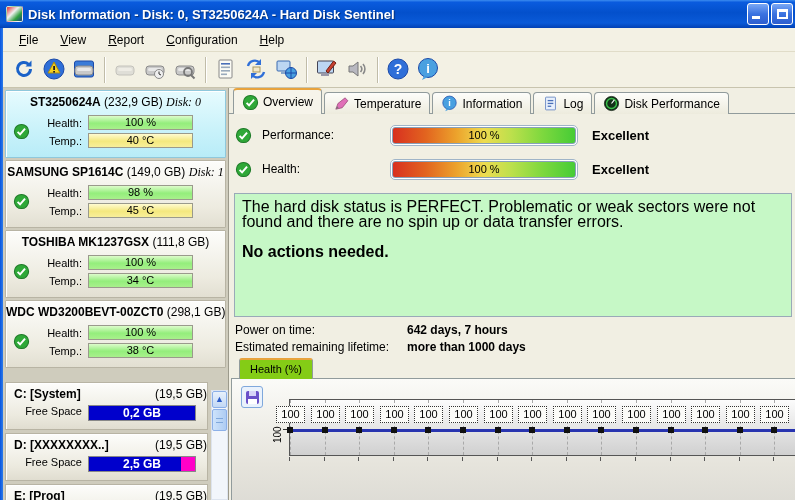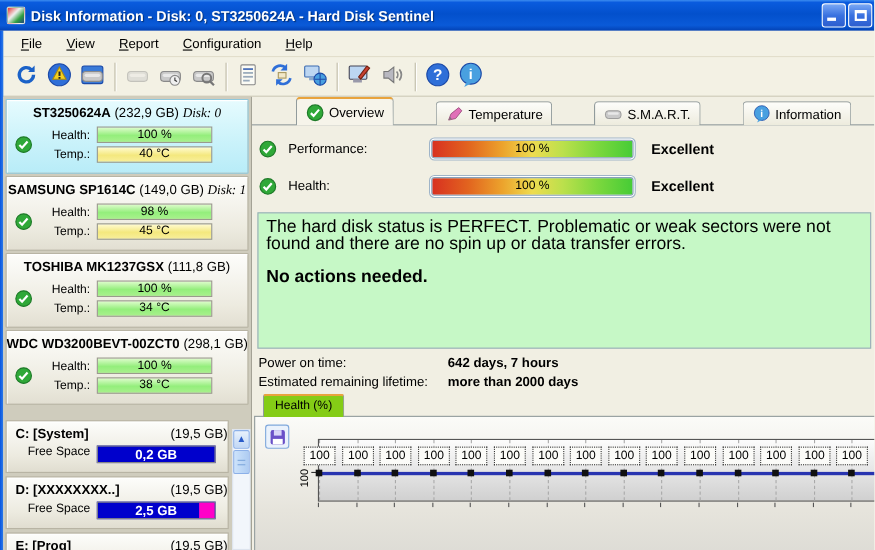--- a/index.html
+++ b/index.html
@@ -73,21 +73,21 @@
   .sthumb { height:22px; margin-top:1px; background:linear-gradient(90deg,#CDE3FB,#AECCF2); border:1px solid #8CB0E8; border-radius:2px;
     display:flex; align-items:center; justify-content:center; }
   .sthumb i { display:block; width:7px; height:5px; border-top:1px solid #7FA8DC; border-bottom:1px solid #7FA8DC; }
 
   
   .main { position:absolute; left:228px; top:88px; right:0; bottom:0; background:#F1EFE3; border-left:1px solid #9C9A8C; }
   .tabsbar { position:relative; height:26px; padding-left:4px; display:flex; align-items:flex-end; gap:2px; }
   .tabsbar::after { content:""; position:absolute; left:0; right:0; bottom:0; height:1px; background:#919B9C; }
   .tab { height:22px; display:flex; align-items:center; gap:4px; padding:0 8px; white-space:nowrap;
     border:1px solid #919B9C; border-bottom:none; border-radius:4px 4px 0 0;
-    background:linear-gradient(180deg,#FDFDFA,#EDEBDD); font-size:12px; z-index:1;margin-left:36px; }
+    background:linear-gradient(180deg,#FDFDFA,#EDEBDD); font-size:12px; z-index:1; }
   .tab.sel { height:26px; background:#F6F4EA; border-top:2px solid #E8A33D; z-index:3; font-size:12px; }
 
   .statusrow { display:flex; align-items:center; margin:10px 0 0 6px; height:22px; }
   .statusrow .slabel { width:138px; font-size:12px; padding-left:10px; }
   .gbar-wrap { width:188px; height:21px; background:#fff; border:1px solid #9FB4C8; border-radius:5px; padding:1px; }
   .gbar { height:17px; border-radius:3px; border:1px solid #88A0B8; text-align:center; line-height:15px; font-size:11px;
     background:linear-gradient(90deg,#D83020 0%,#E2641F 18%,#ECA32C 35%,#EEDC50 50%,#BCE04C 65%,#7ED83E 82%,#46CC36 100%); }
   .srating { font-weight:bold; font-size:13px; margin-left:14px; }
 
   .greenbox { margin:13px 3px 0 5px; height:124px; background:#C6F8C6; border:1px solid #9AAAB8; padding:5px 7px; font-size:16px; line-height:15px; }
@@ -366,29 +366,20 @@
           <span>Overview</span>
         </div>
         <div class="tab">
           <span class="icon16">
             <svg width="17" height="17" viewBox="0 0 24 24">
               <path d="M4 20l3-8 10-8 4 4-8 10z" fill="#E070B8" stroke="#904070"></path>
               <path d="M4 20l4-2-2-2z" fill="#777"></path>
             </svg>
           </span>
           <span>Temperature</span>
-        </div>
-        <div class="tab">
-          <span class="icon16">
-            <svg width="17" height="17" viewBox="0 0 24 24">
-              <rect x="2" y="8" width="20" height="10" rx="4" fill="#C9C9C9" stroke="#8A8A8A"></rect>
-              <rect x="5" y="10" width="14" height="3" rx="1.5" fill="#E8E8E8"></rect>
-            </svg>
-          </span>
-          <span>S.M.A.R.T.</span>
         </div>
         <div class="tab">
           <span class="icon16">
             <svg width="17" height="17" viewBox="0 0 24 24">
               <circle cx="12" cy="11" r="9.5" fill="#49A0E0" stroke="#1C4AA8"></circle>
               <path d="M8 19l-2 4 6-3z" fill="#49A0E0"></path>
               <text x="12" y="16" font-size="13" font-weight="bold" fill="#fff" text-anchor="middle">i</text>
             </svg>
           </span>
           <span>Information</span>
@@ -448,21 +439,21 @@
       <div>The hard disk status is PERFECT. Problematic or weak sectors were not found and there are no spin up or data transfer errors.</div>
       <div class="act">No actions needed.</div>
     </div>
 
     <div class="inforow">
       <span class="ilabel">Power on time:</span>
       <span class="ivalue">642 days, 7 hours</span>
     </div>
     <div class="inforow" style="margin-top:3px;">
       <span class="ilabel">Estimated remaining lifetime:</span>
-      <span class="ivalue">more than 2000 days</span>
+      <span class="ivalue">more than 1000 days</span>
     </div>
 
 
     <div class="subtab">Health (%)</div>
 
     <div class="chartpanel">
       <div class="savebtn">
           <span class="floppy"></span>
         </div>
       <span class="ylabel">100</span>

